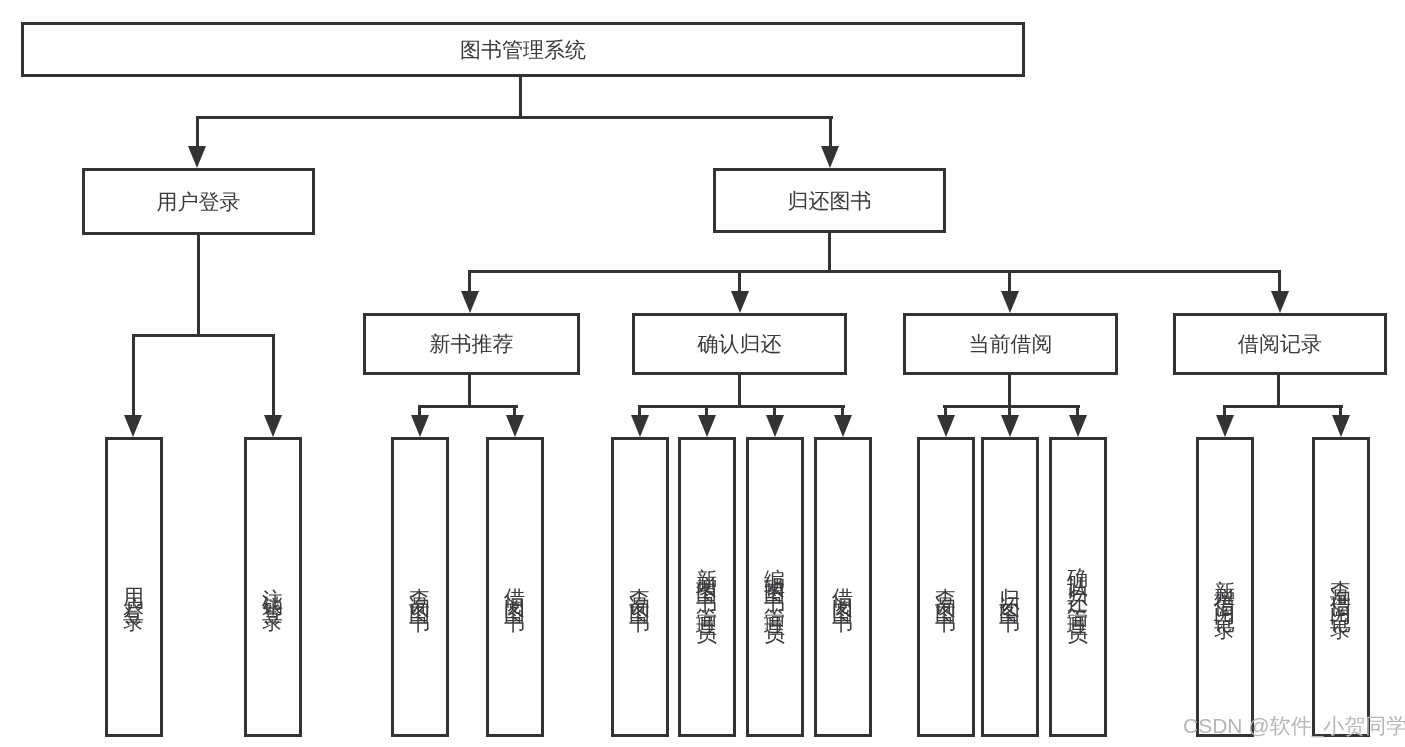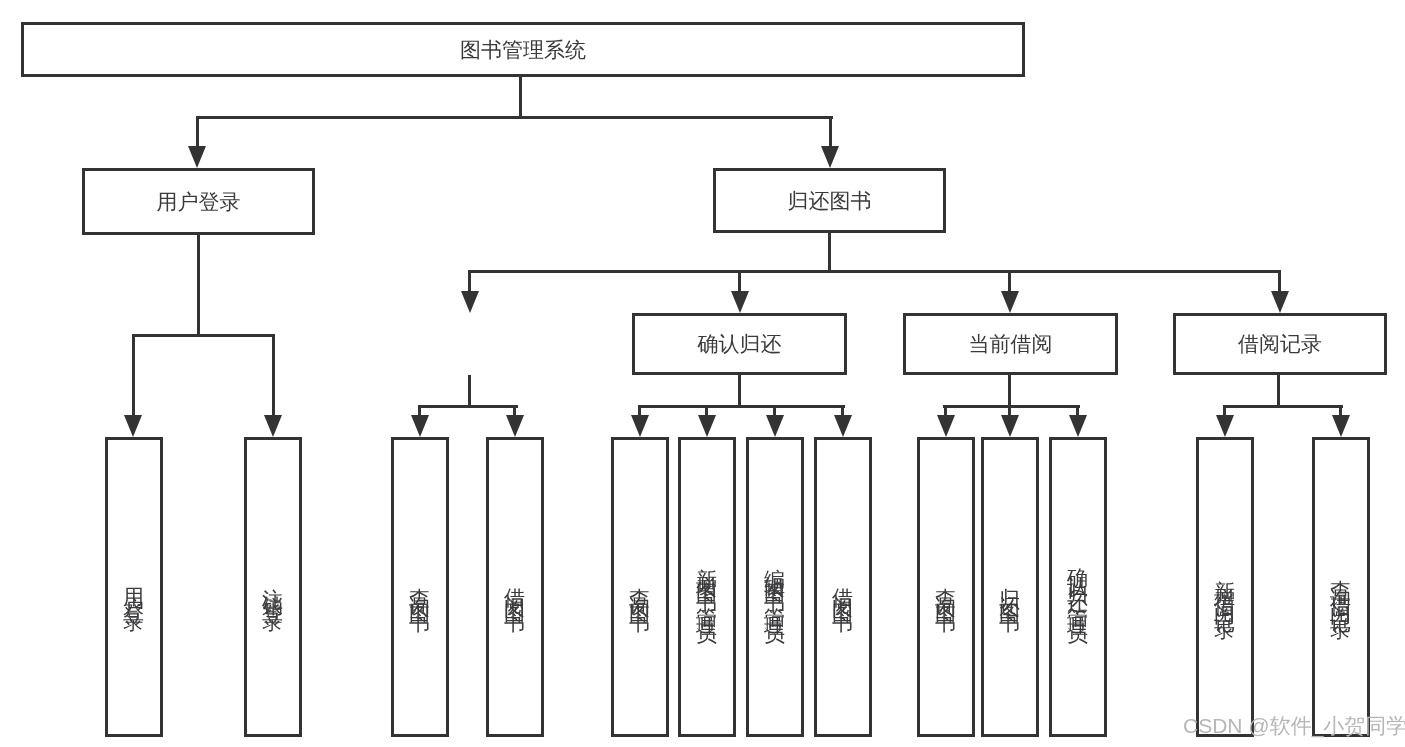--- a/index.html
+++ b/index.html
@@ -80,20 +80,23 @@
   <div class="hline" style="left:468px;top:270px;width:813px;"></div>
   <div class="vline" style="left:468px;top:270px;height:23px;"></div>
   <div class="vline" style="left:738px;top:270px;height:23px;"></div>
   <div class="vline" style="left:1008px;top:270px;height:23px;"></div>
   <div class="vline" style="left:1278px;top:270px;height:23px;"></div>
   <div class="arrowhead" style="left:461px;top:291px;"></div>
   <div class="arrowhead" style="left:731px;top:291px;"></div>
   <div class="arrowhead" style="left:1001px;top:291px;"></div>
   <div class="arrowhead" style="left:1271px;top:291px;"></div>
 
+  <div class="box" style="left:363px;top:313px;width:217px;height:62px;">
+    <span>新书推荐</span>
+  </div>
   <div class="box" style="left:632px;top:313px;width:215px;height:62px;">
     <span>确认归还</span>
   </div>
   <div class="box" style="left:903px;top:313px;width:215px;height:62px;">
     <span>当前借阅</span>
   </div>
   <div class="box" style="left:1173px;top:313px;width:214px;height:62px;">
     <span>借阅记录</span>
   </div>
 

